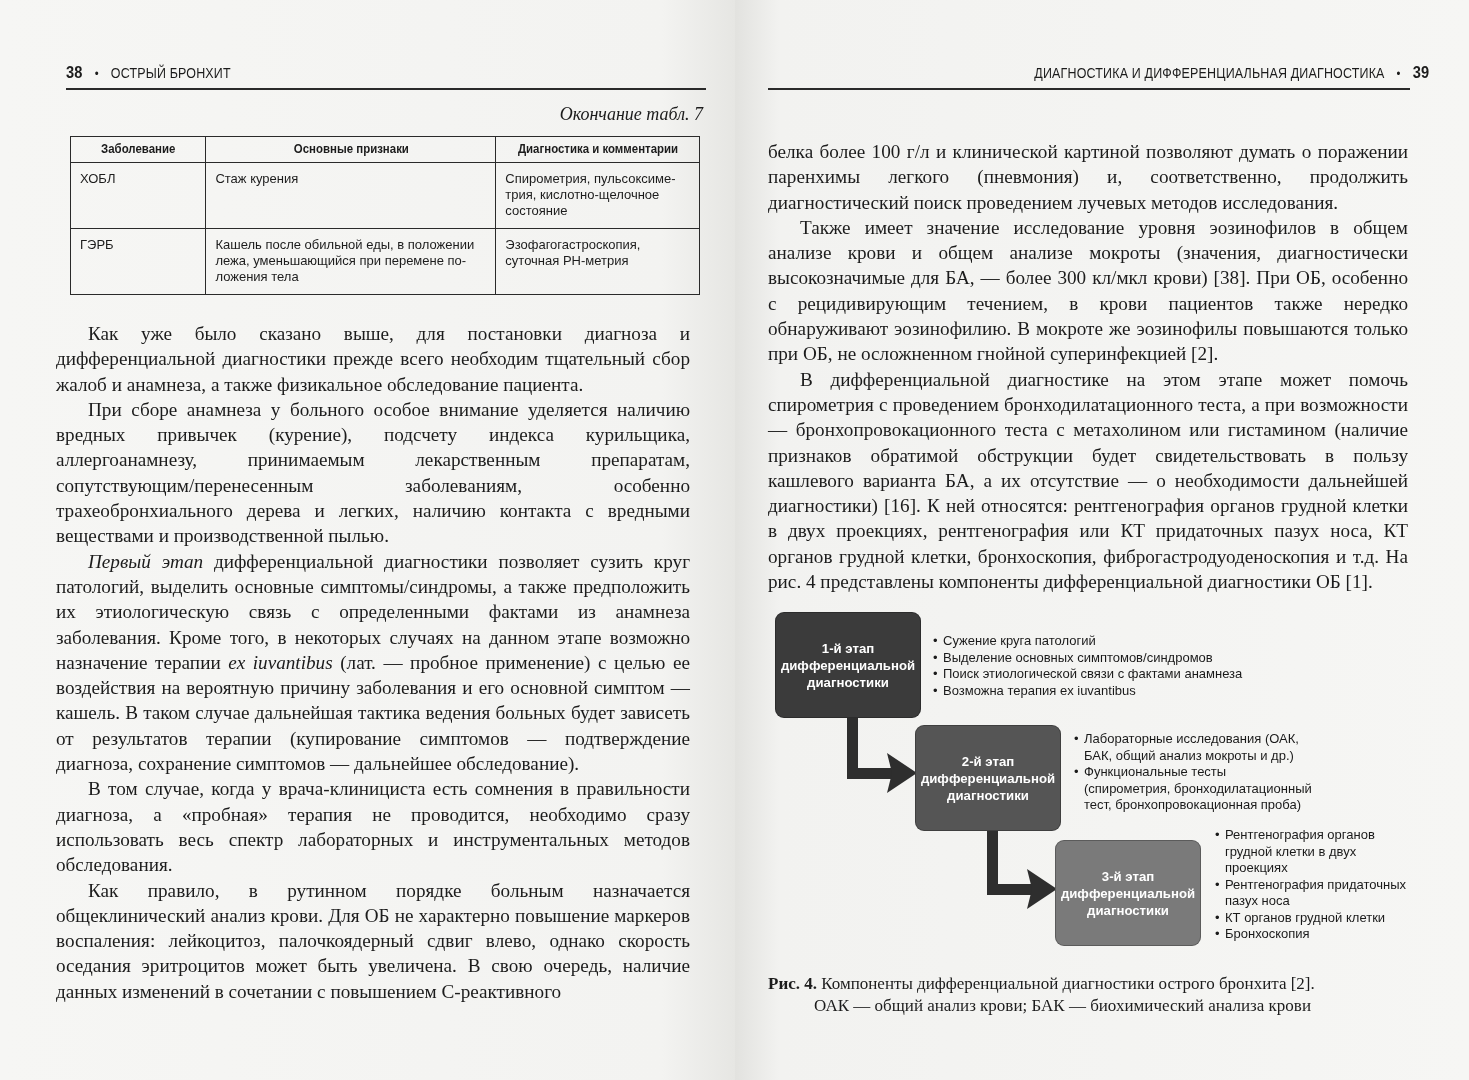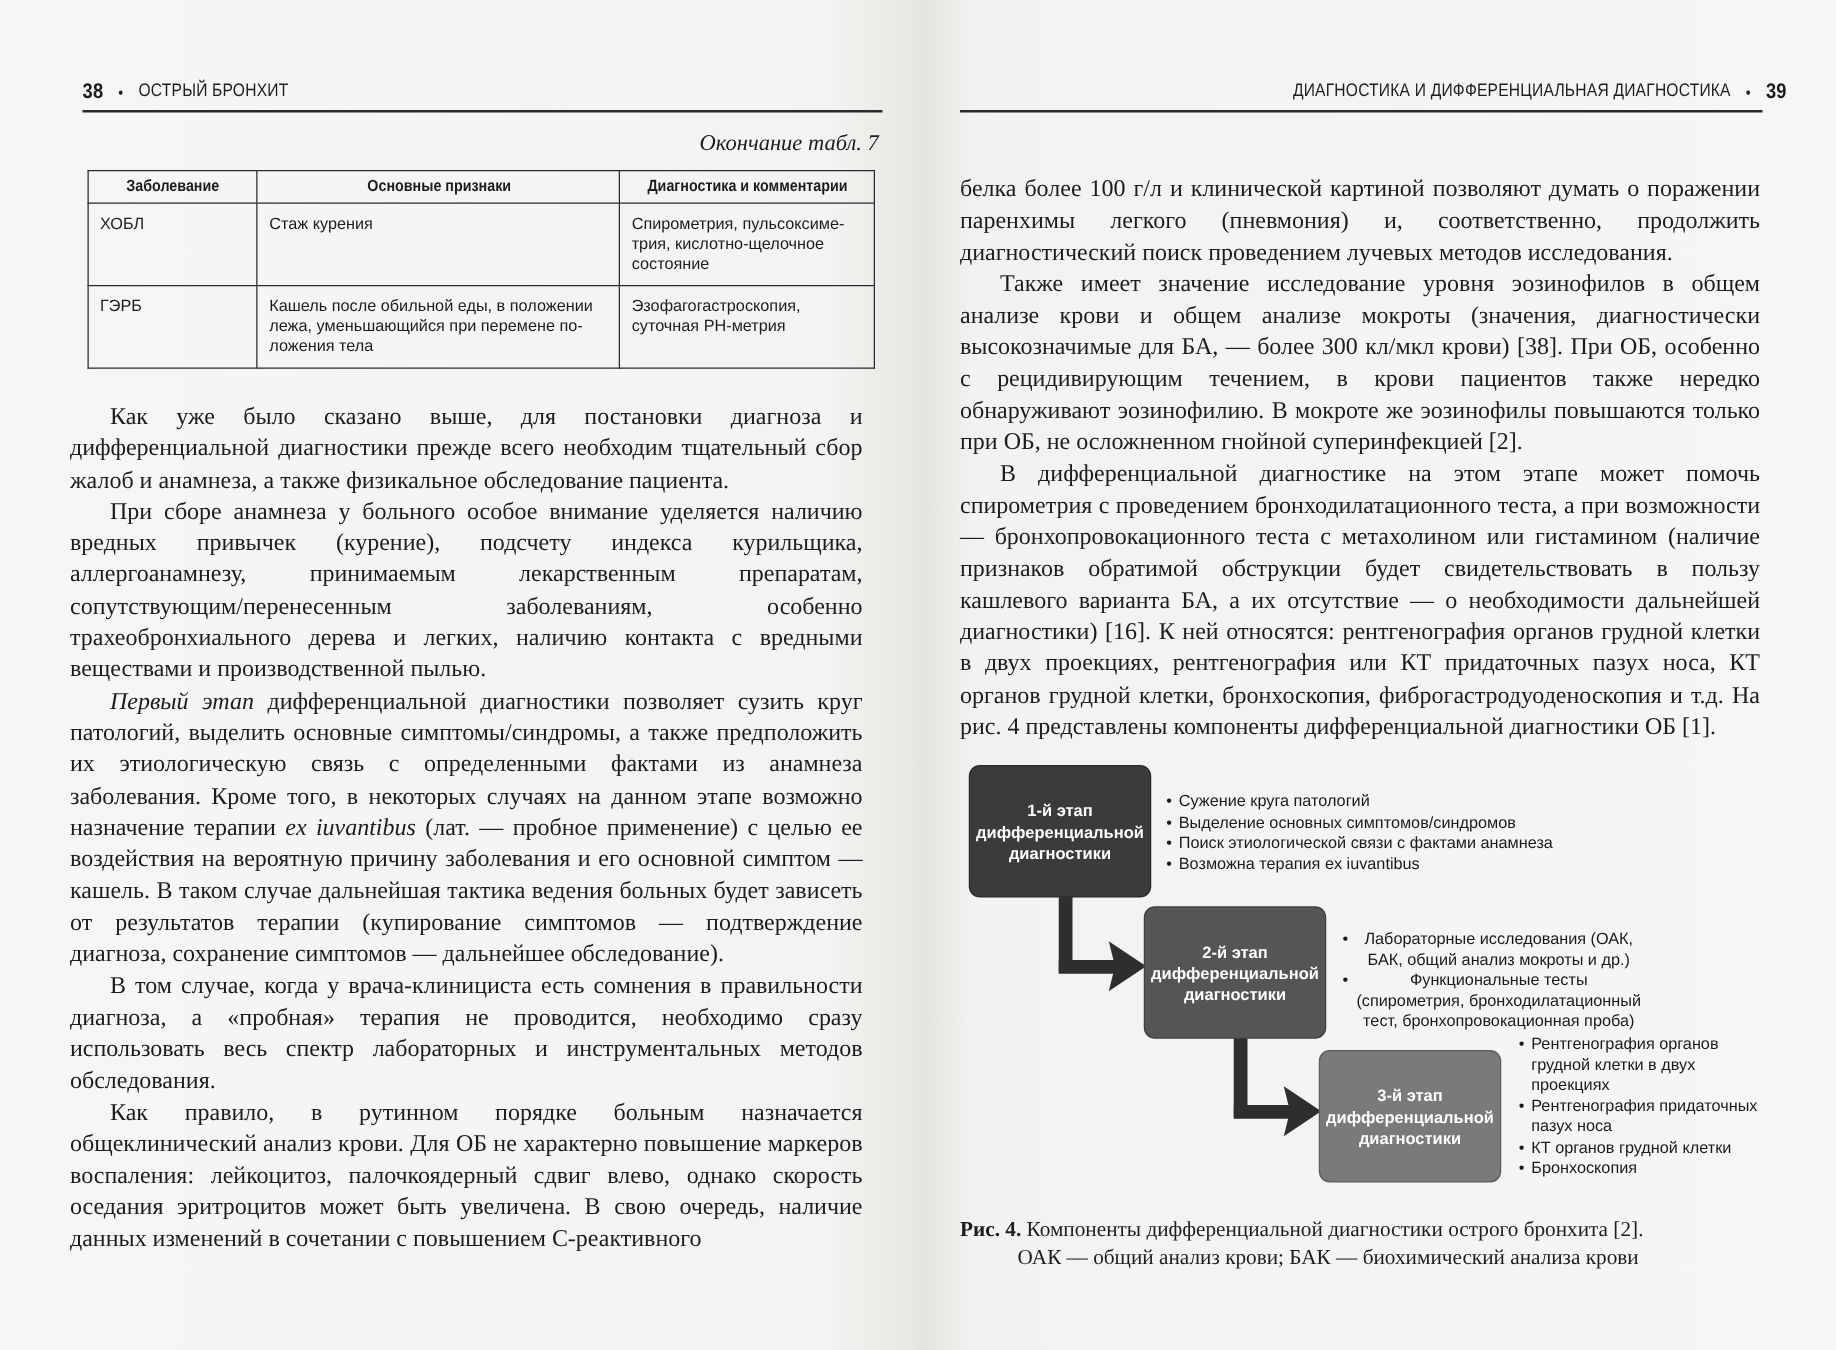--- a/index.html
+++ b/index.html
@@ -92,21 +92,21 @@
   .stage.s2 { left: 140px; top: 113px; background: #555; }
   .stage.s3 { left: 280px; top: 228px; background: #7a7a7a; }
   .bullets {
     position: absolute; margin: 3px; padding: 0; list-style: none;
     font-family: "Liberation Sans", "DejaVu Sans", sans-serif;
     font-size: 13px; line-height: 16.5px; color: #1a1a1a;
   }
   .bullets li { position: relative; padding-left: 10px; }
   .bullets li::before { content: "•"; position: absolute; left: 0; }
   .bullets.b1 { left: 155px; top: 18px; width: 360px; }
-  .bullets.b2 { left: 296px; top: 128px; width: 240px; text-align: center; }
+  .bullets.b2 { left: 296px; top: 116px; width: 240px; }
   .bullets.b3 { left: 437px; top: 212px; width: 200px; }
   .arrow { position: absolute; }
 
   .fig-caption {
     position: absolute; left: 33px; top: 973px; width: 640px;
     font-size: 17px; line-height: 22px;
   }
   .fig-caption .lbl { font-weight: bold; }
   .fig-caption .l2 { padding-left: 46px; }
 </style>

